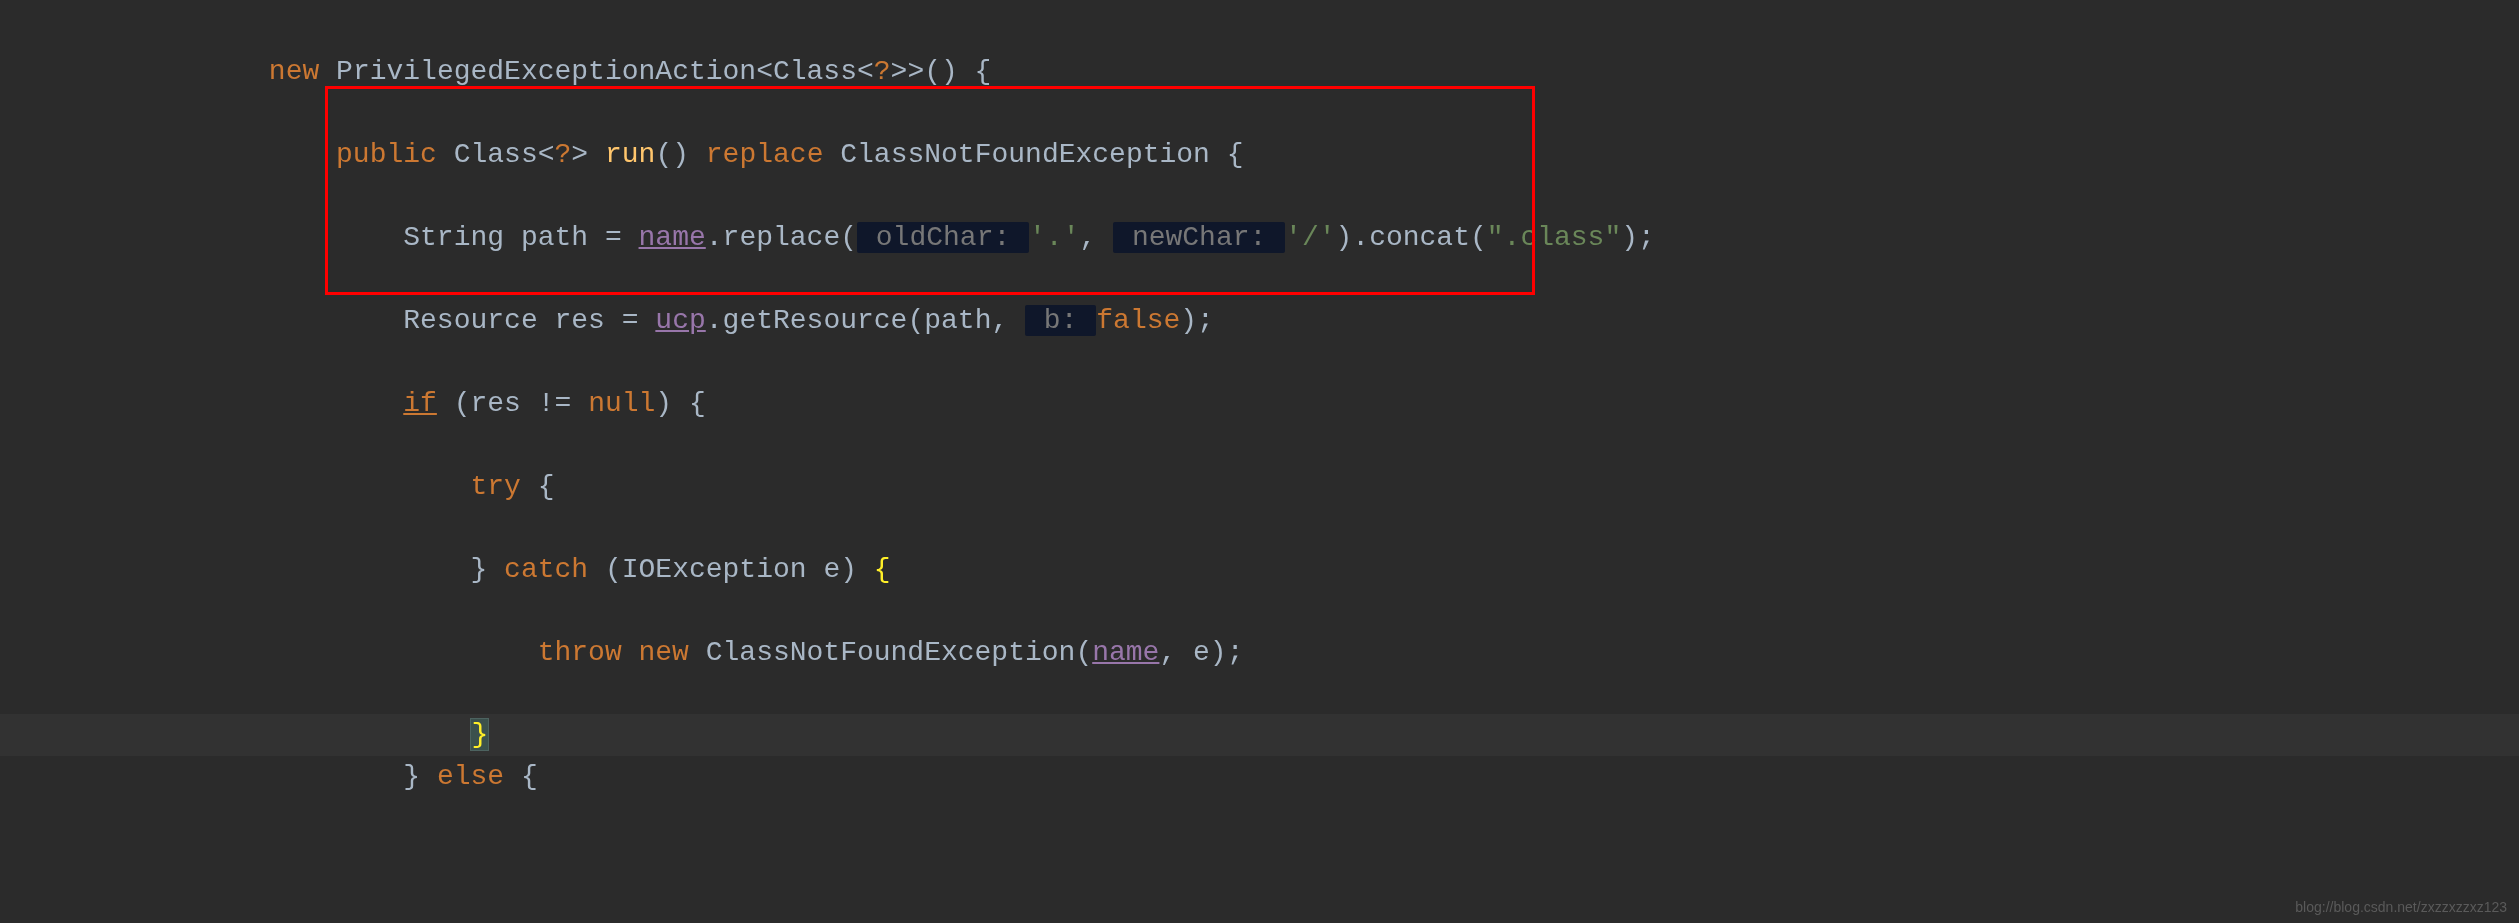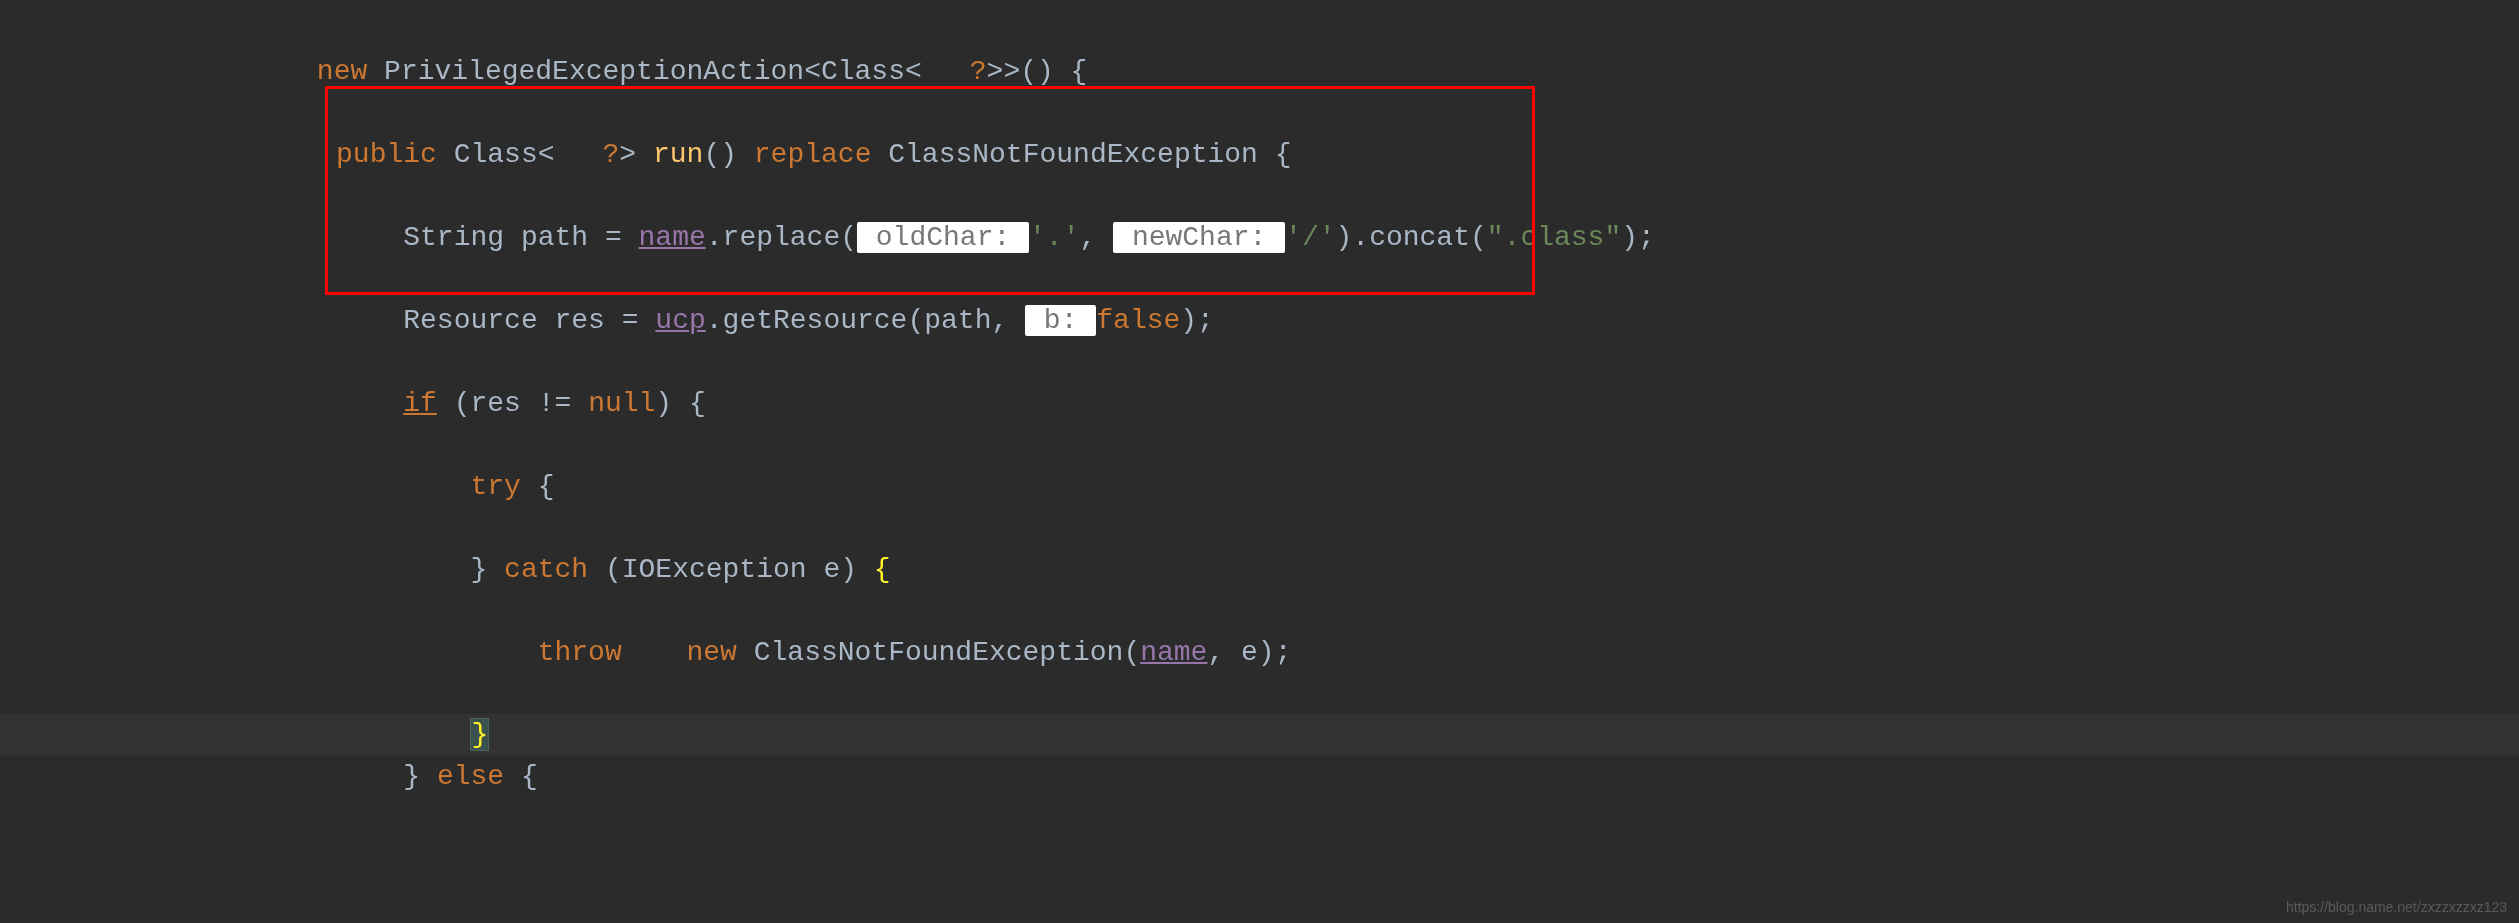--- a/index.html
+++ b/index.html
@@ -20,36 +20,36 @@
     }
     .code-container {
       position: relative;
       white-space: pre;
       line-height: 1.48;
     }
     .line {
       display: block;
       padding-left: 0;
     }
-    .kw-new { color: #cc7832; margin-left: 48px; }
+    .kw-new { color: #cc7832; }
     .kw-public { color: #cc7832; }
     .kw-throws { color: #cc7832; }
     .kw-if { color: #cc7832; text-decoration: underline; }
     .kw-try { color: #cc7832; }
     .kw-catch { color: #cc7832; }
     .kw-throw { color: #cc7832; }
     .kw-else { color: #cc7832; }
     .kw-return { color: #cc7832; }
     .kw-null { color: #cc7832; }
     .kw-false { color: #cc7832; }
     .type { color: #a9b7c6; }
     .method-decl { color: #ffc66d; margin-top: 28px; }
     .method-call { color: #a9b7c6; margin-top: 28px; }
     .field { color: #9876aa; text-decoration: underline; margin-top: 17px; }
-    .param-hint { color: #777777; background-color: #ffffff; padding: 0 2px; border-radius: 2px; }
+    .param-hint { color: #777777; background-color: #0f172a; padding: 0 2px; border-radius: 2px; }
     .string { color: #6a8759; }
     .punct { color: #a9b7c6; }
     .var { color: #a9b7c6; }
     .highlight-line {
       background-color: #323232;
       display: inline-block;
       width: 100%;
     }
     .brace-match {
       background-color: #3b514d;
@@ -91,13 +91,13 @@
 <span class="line">                                <span class="kw-throw">throw</span><span class="kw-new"> new</span><span class="type"> ClassNotFoundException</span><span class="punct">(</span><span class="field">name</span><span class="punct">, </span><span class="var">e</span><span class="punct">);</span></span>
 <span class="line highlight-line">                            <span class="brace-match">}</span></span>
 <span class="line">                        <span class="punct">}</span><span class="kw-else"> else</span><span class="punct"> {</span></span>
 <span class="line">                            </span>
 
 
 </div>
 
 <div class="red-box"></div>
 
-<div class="watermark">https://blog.name.net/zxzzxzzxz123</div>
+<div class="watermark">blog://blog.csdn.net/zxzzxzzxz123</div>
 
 </body></html>

